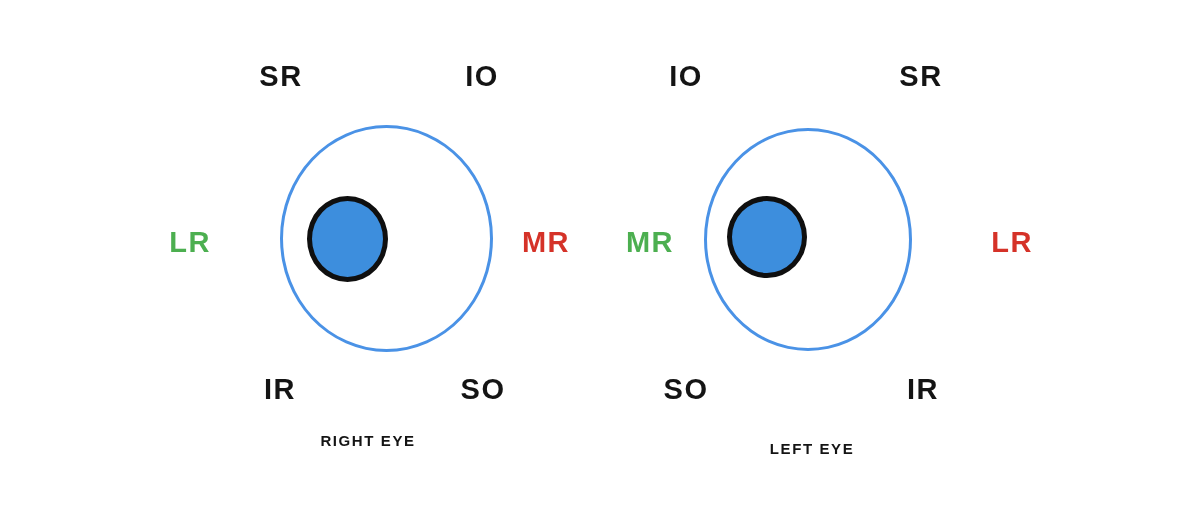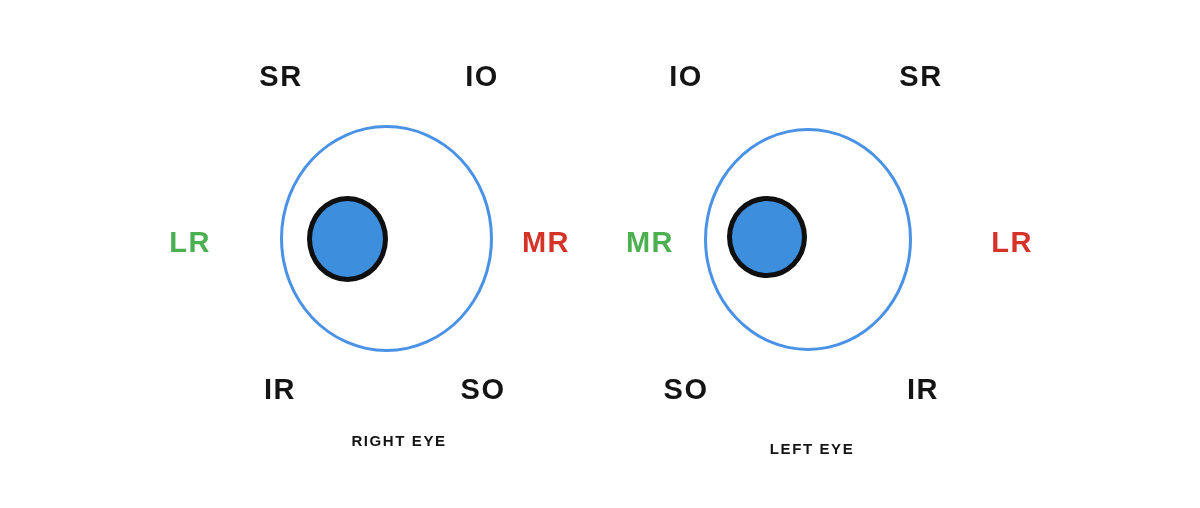--- a/index.html
+++ b/index.html
@@ -58,21 +58,21 @@
 
   
   #diagram-right-eye .eye-globe { left: 280px; top: 125px; width: 213px; height: 227px; }
   #diagram-right-eye .pupil     { left: 307px; top: 196px; width: 81px;  height: 86px; }
   #diagram-right-eye .pos-tl { left: 281px; top: 76px; }
   #diagram-right-eye .pos-tr { left: 482px; top: 76px; }
   #diagram-right-eye .pos-l  { left: 190px; top: 242px; }
   #diagram-right-eye .pos-r  { left: 546px; top: 242px; }
   #diagram-right-eye .pos-bl { left: 280px; top: 389px; }
   #diagram-right-eye .pos-br { left: 483px; top: 389px; }
-  #diagram-right-eye .caption { left: 399px; top: 440px; text-align: right; }
+  #diagram-right-eye .caption { left: 368px; top: 440px; text-align: right; }
 
   
   #diagram-left-eye .eye-globe { left: 104px; top: 128px; width: 208px; height: 223px; }
   #diagram-left-eye .pupil     { left: 127px; top: 196px; width: 80px;  height: 82px; }
   #diagram-left-eye .pos-tl { left: 86px;  top: 76px; }
   #diagram-left-eye .pos-tr { left: 321px; top: 76px; }
   #diagram-left-eye .pos-l  { left: 50px;  top: 242px; }
   #diagram-left-eye .pos-r  { left: 412px; top: 242px; }
   #diagram-left-eye .pos-bl { left: 86px;  top: 389px; }
   #diagram-left-eye .pos-br { left: 323px; top: 389px; }

